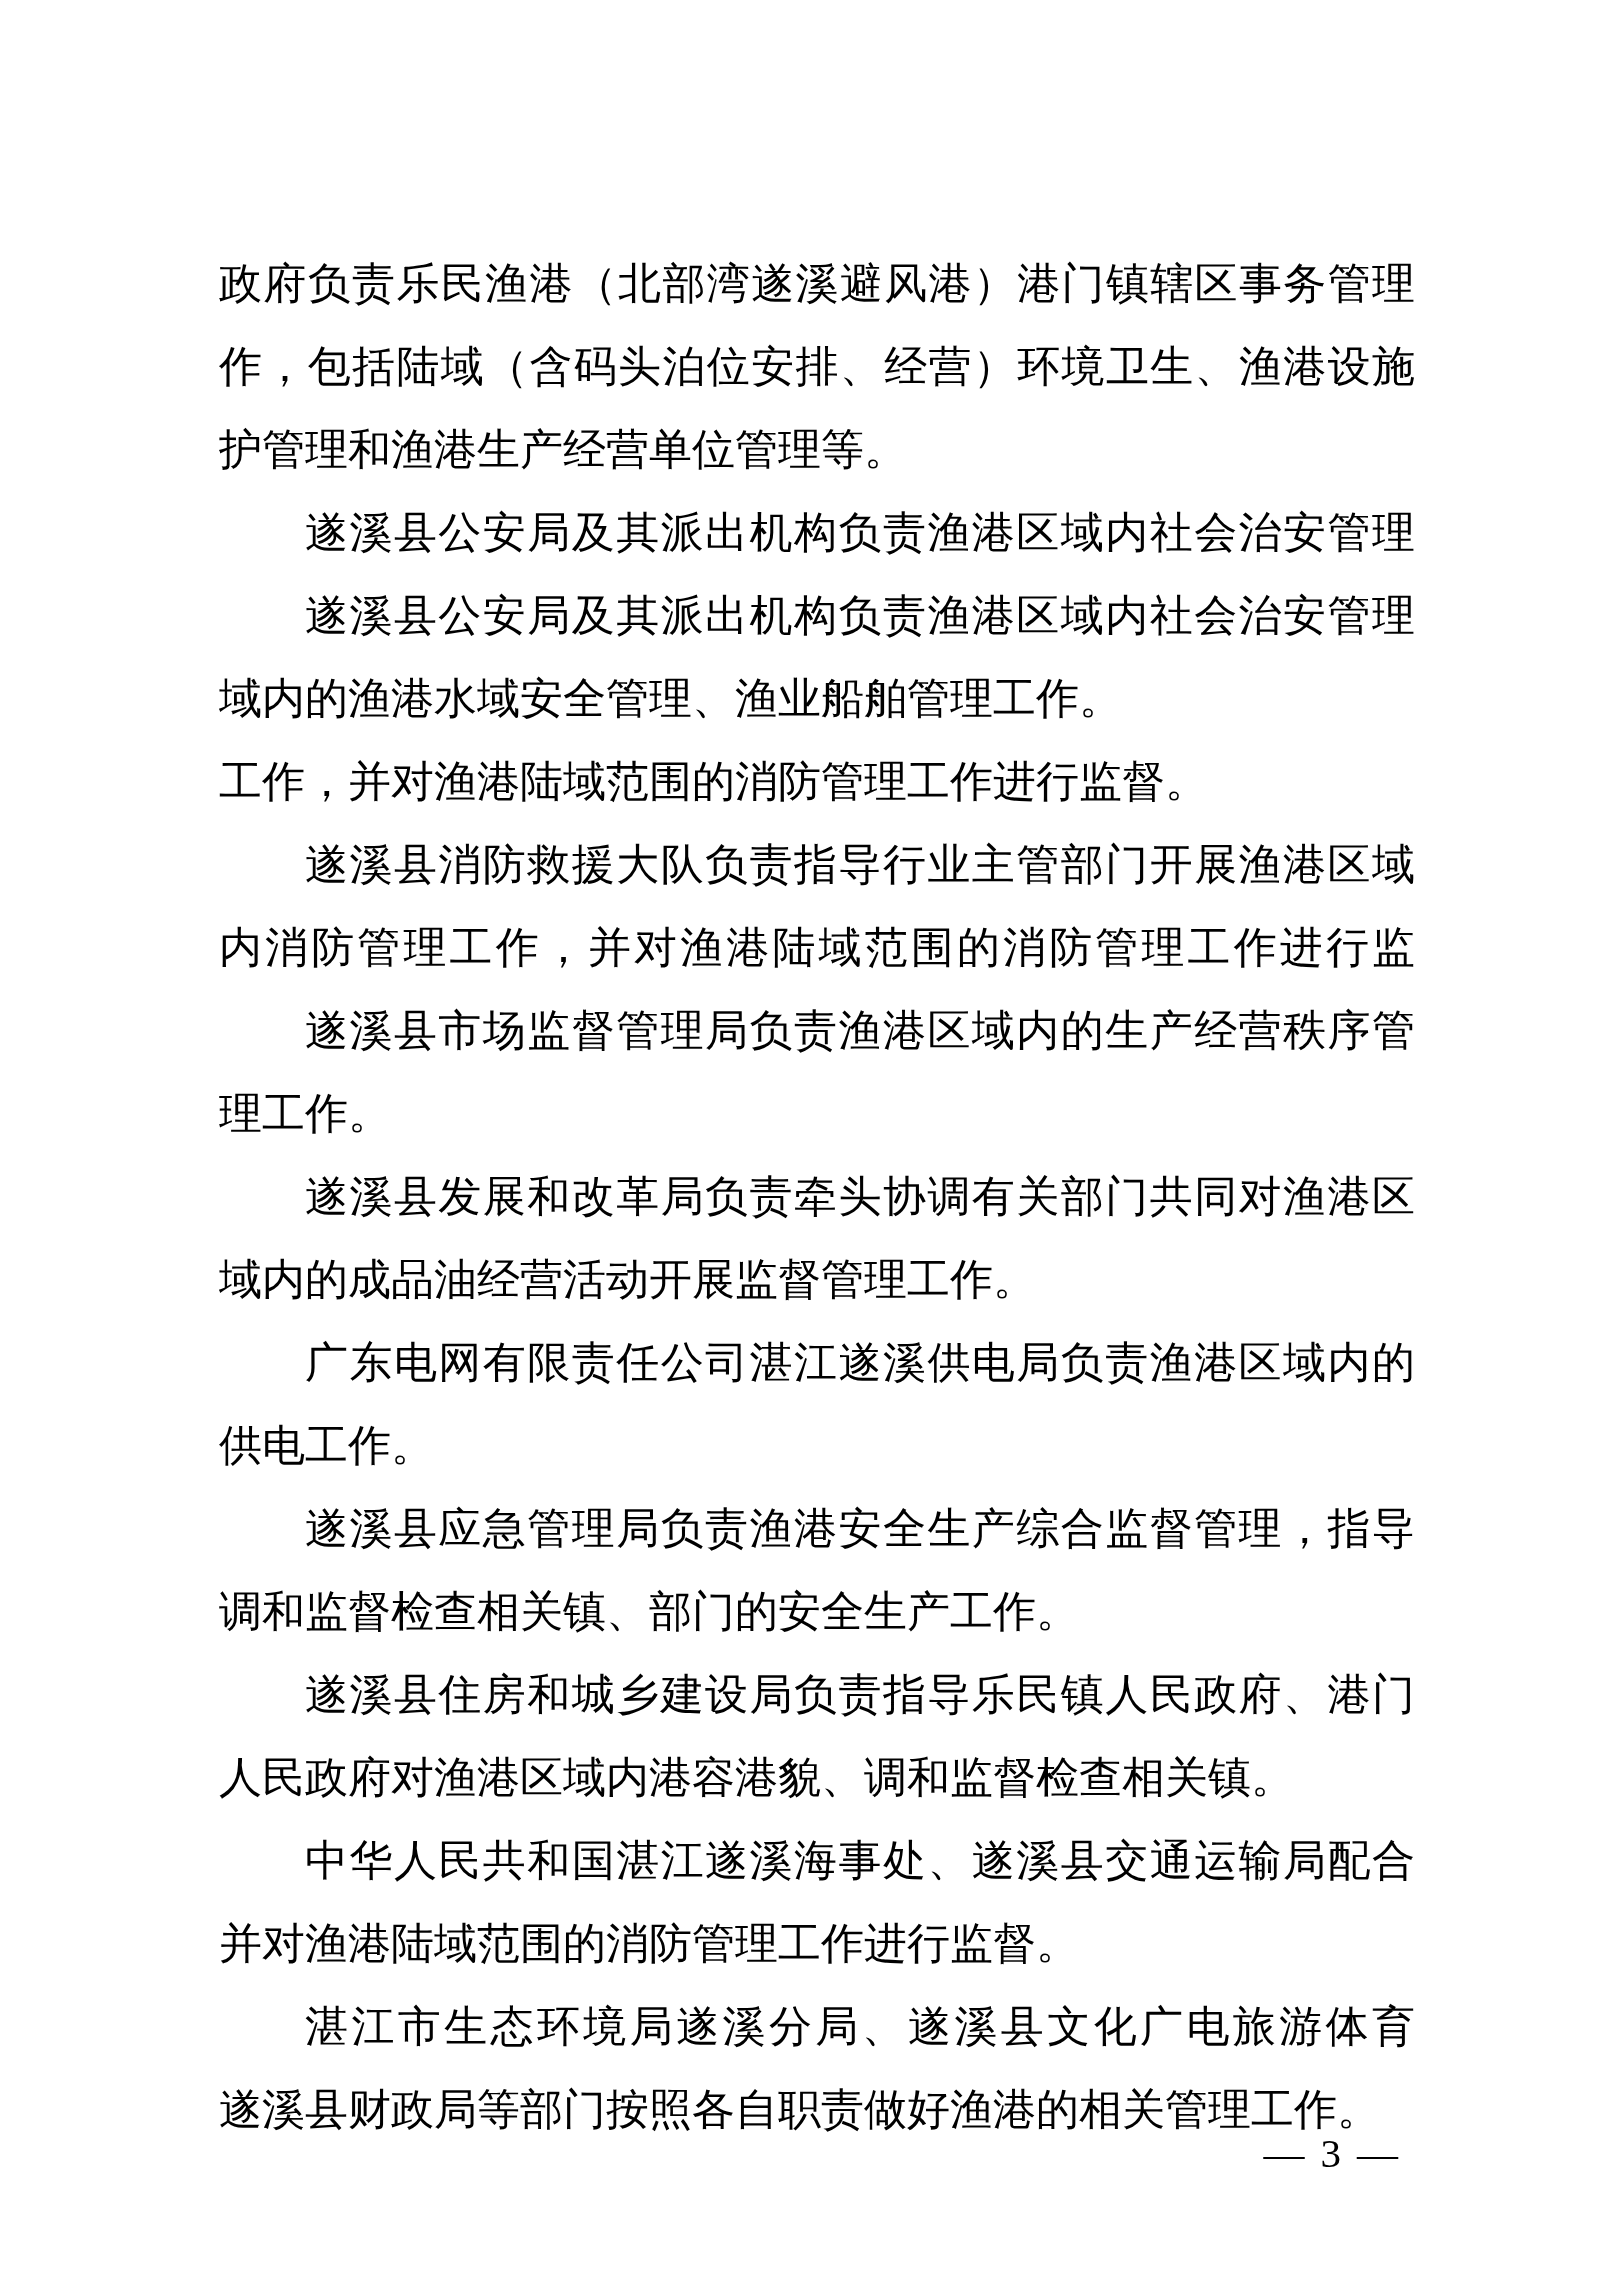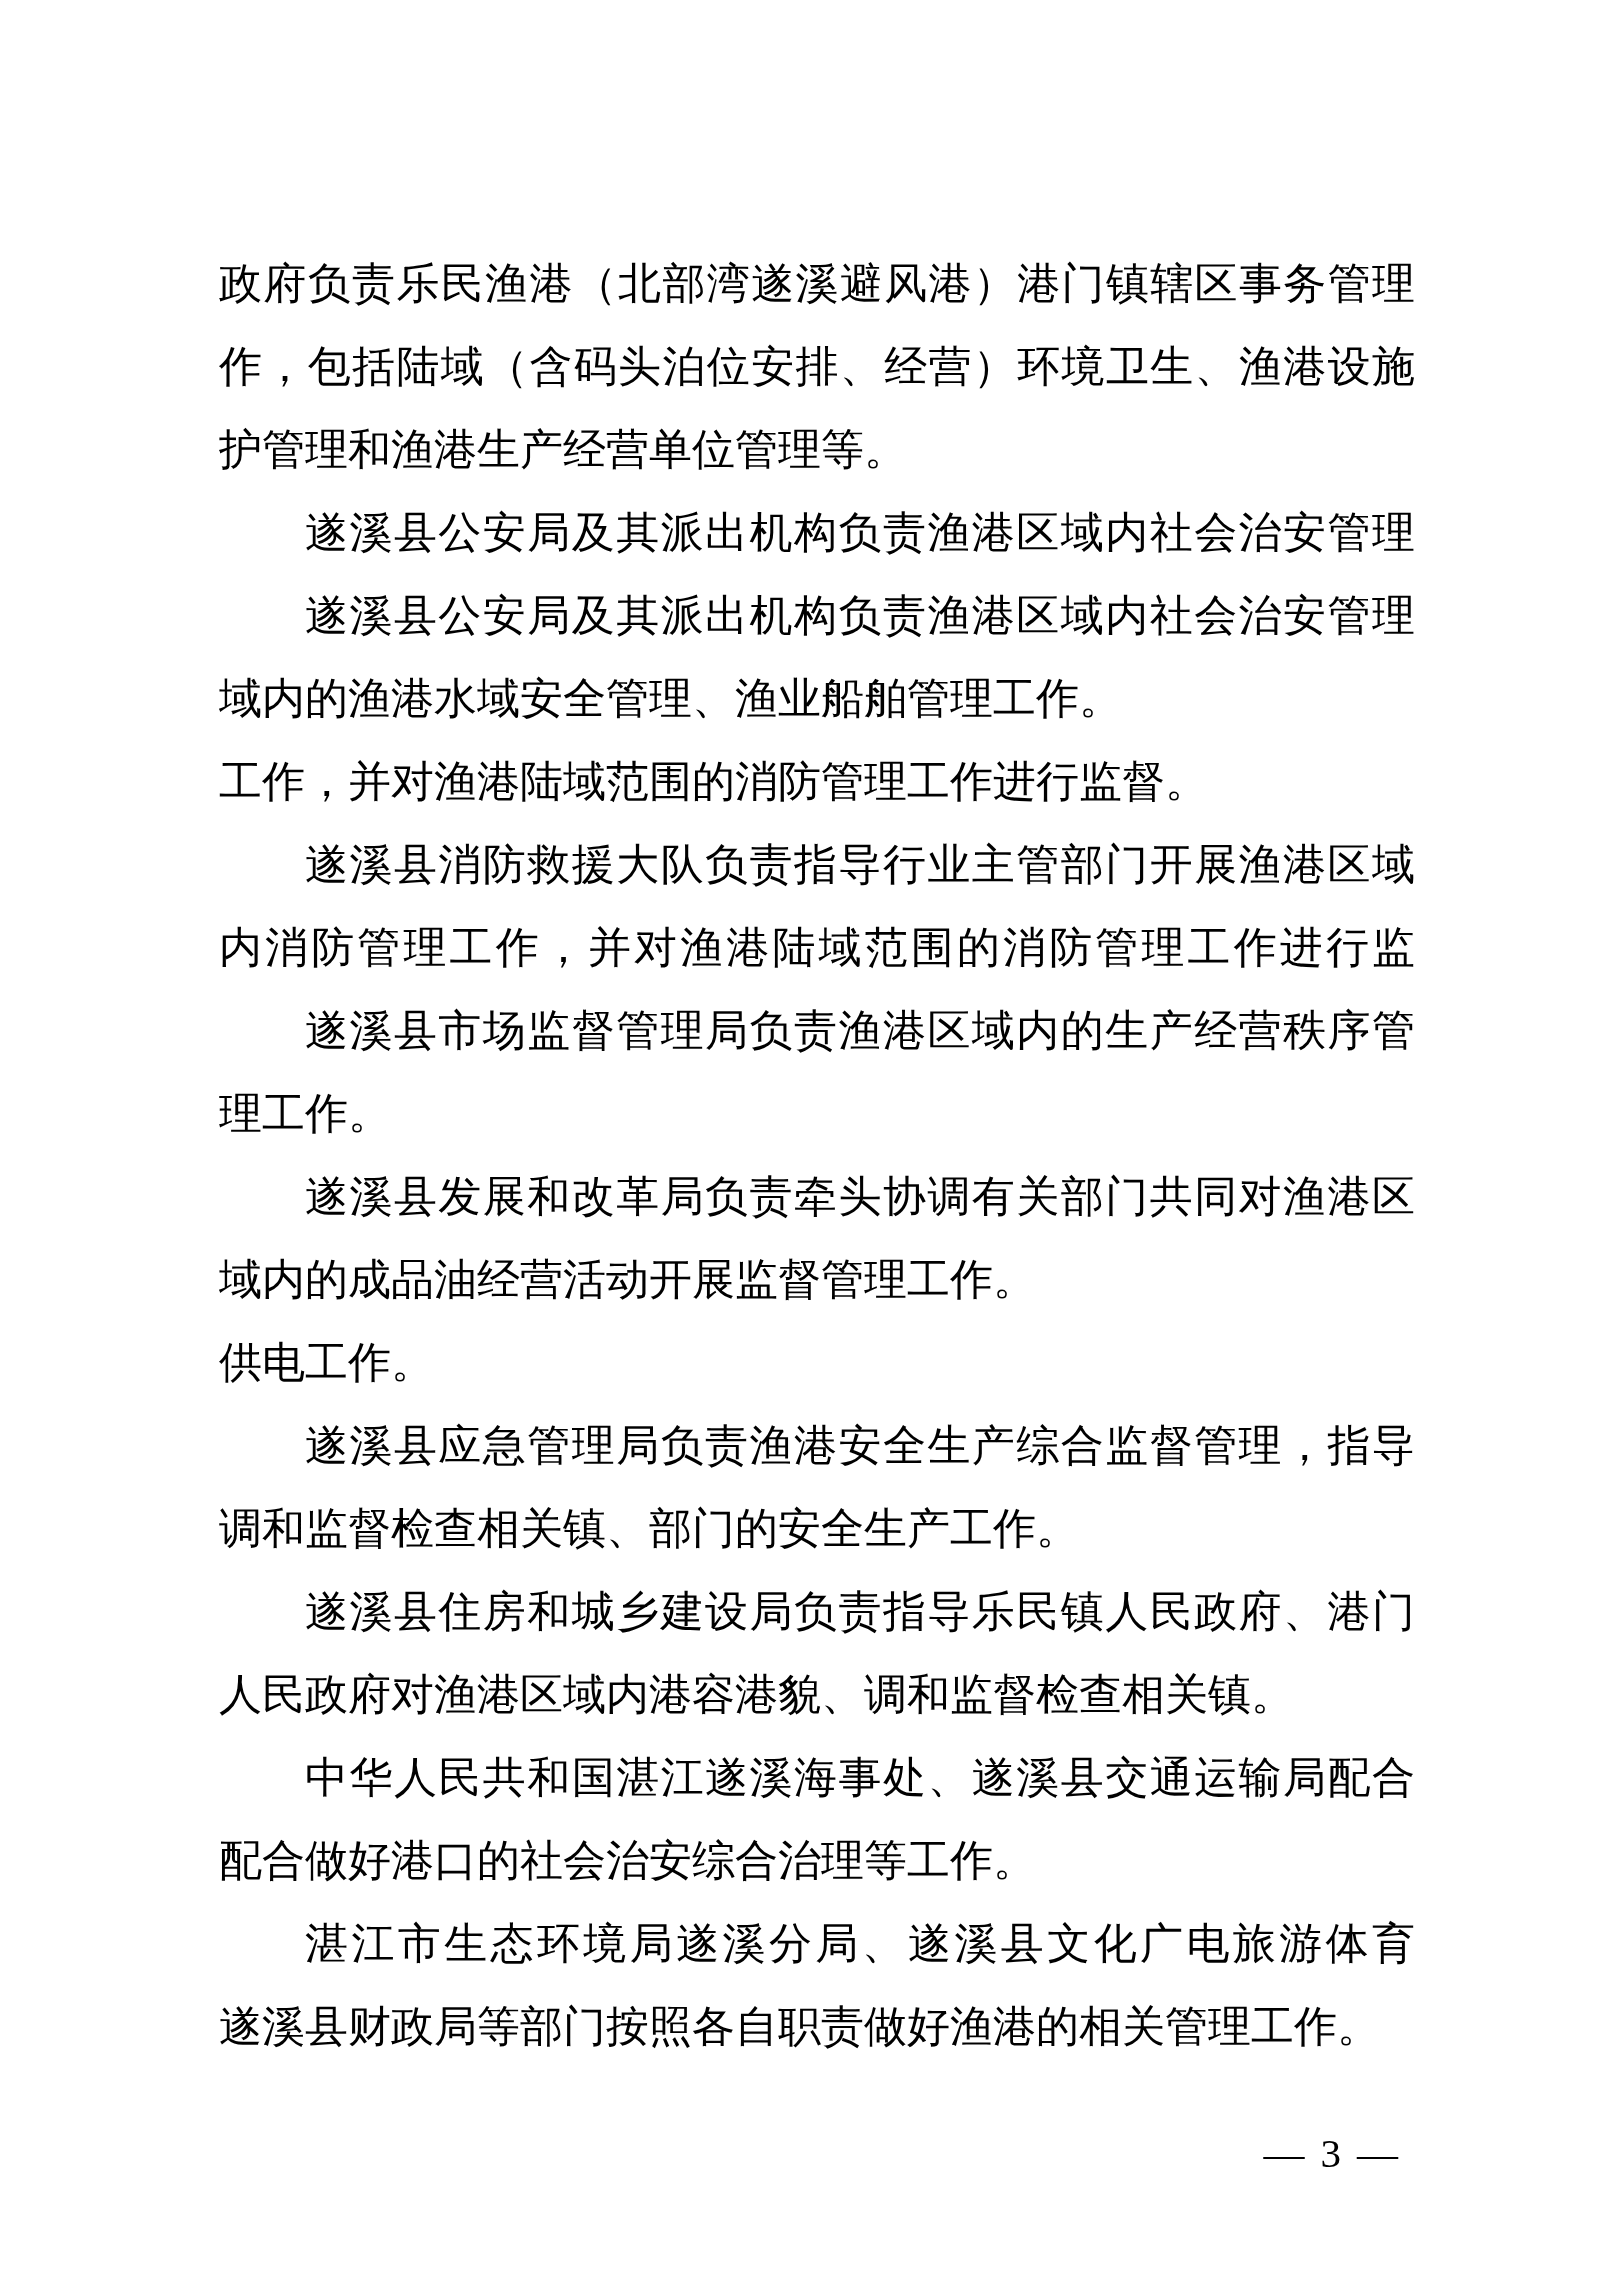--- a/index.html
+++ b/index.html
@@ -67,25 +67,26 @@
     <div class="line indent">遂溪县公安局及其派出机构负责渔港区域内社会治安管理</div>
     <div class="line indent">遂溪县公安局及其派出机构负责渔港区域内社会治安管理</div>
     <div class="line end">域内的渔港水域安全管理、渔业船舶管理工作。</div>
     <div class="line end">工作，并对渔港陆域范围的消防管理工作进行监督。</div>
     <div class="line indent">遂溪县消防救援大队负责指导行业主管部门开展渔港区域</div>
     <div class="line end">内消防管理工作，并对渔港陆域范围的消防管理工作进行监督。</div>
     <div class="line indent">遂溪县市场监督管理局负责渔港区域内的生产经营秩序管</div>
     <div class="line end">理工作。</div>
     <div class="line indent">遂溪县发展和改革局负责牵头协调有关部门共同对渔港区</div>
     <div class="line end">域内的成品油经营活动开展监督管理工作。</div>
+    <div class="line indent">广东电网有限责任公司湛江遂溪供电局负责渔港区域内的</div>
     <div class="line end">供电工作。</div>
     <div class="line indent">遂溪县应急管理局负责渔港安全生产综合监督管理，指导协</div>
     <div class="line end">调和监督检查相关镇、部门的安全生产工作。</div>
     <div class="line indent">遂溪县住房和城乡建设局负责指导乐民镇人民政府、港门镇</div>
     <div class="line end">人民政府对渔港区域内港容港貌、调和监督检查相关镇。</div>
     <div class="line indent">中华人民共和国湛江遂溪海事处、遂溪县交通运输局配合做</div>
-    <div class="line end">配合做好港口的社会治安综合治理等工作。</div>
+    <div class="line end">并对渔港陆域范围的消防管理工作进行监督。</div>
     <div class="line indent">湛江市生态环境局遂溪分局、遂溪县文化广电旅游体育局、</div>
     <div class="line end">遂溪县财政局等部门按照各自职责做好渔港的相关管理工作。</div>
   </div>
   <div class="page-number">— 3 —</div>
 </div>
 
 
 </body></html>

